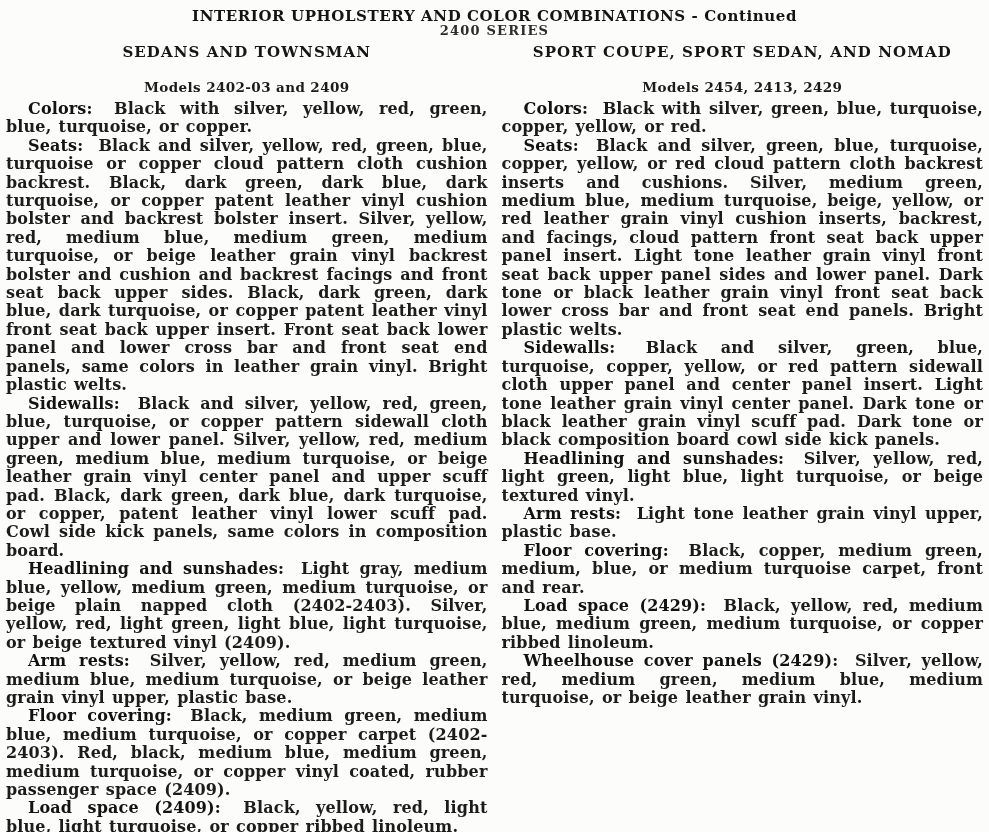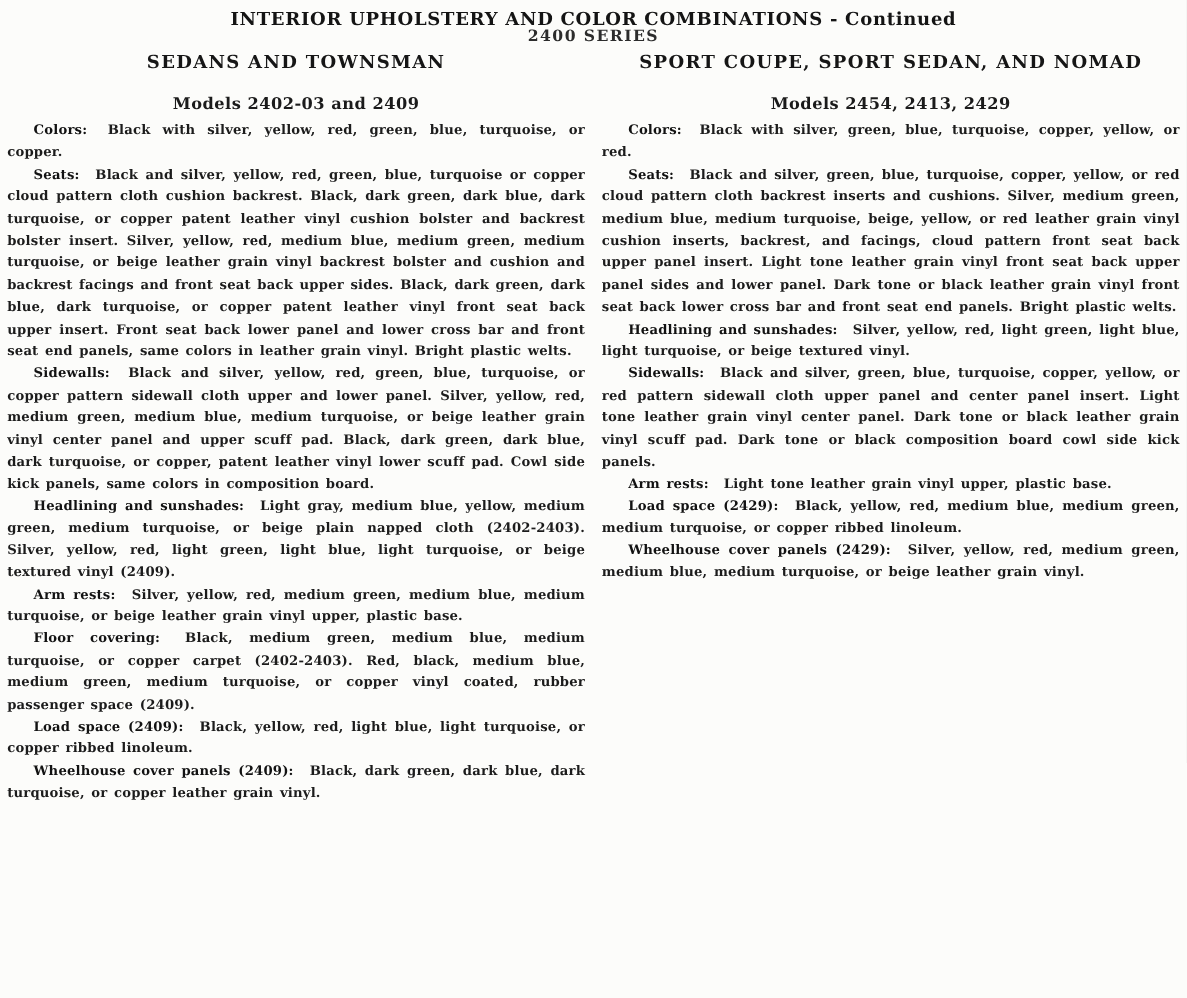--- a/index.html
+++ b/index.html
@@ -60,21 +60,21 @@
     letter-spacing: 0.4px;
     line-height: 17px;
     margin-top: 18px;
     color: #1b1b1b;
   }
   .col-body {
     margin-top: 4px;
   }
   .para {
     margin: 0;
-    font-size: 11px;
+    font-size: 16px;
     line-height: 18.4px;
     text-align: justify;
     text-indent: 22px;
     word-spacing: 1.5px;
     letter-spacing: 0.15px;
     color: #1c1c1c;
   }
   .plabel {
     margin-right: 7px;
     color: #121212;
@@ -106,22 +106,23 @@
         <p class="para"><span class="plabel">Wheelhouse cover panels (2409):</span> <span class="ptext">Black, dark green, dark blue, dark turquoise, or copper leather grain vinyl.</span></p>
       </div>
     </div>
 
     <div class="column">
       <div class="col-header">SPORT COUPE, SPORT SEDAN, AND NOMAD</div>
       <div class="col-models">Models 2454, 2413, 2429</div>
       <div class="col-body">
         <p class="para"><span class="plabel">Colors:</span> <span class="ptext">Black with silver, green, blue, turquoise, copper, yellow, or red.</span></p>
         <p class="para"><span class="plabel">Seats:</span> <span class="ptext">Black and silver, green, blue, turquoise, copper, yellow, or red cloud pattern cloth backrest inserts and cushions. Silver, medium green, medium blue, medium turquoise, beige, yellow, or red leather grain vinyl cushion inserts, backrest, and facings, cloud pattern front seat back upper panel insert. Light tone leather grain vinyl front seat back upper panel sides and lower panel. Dark tone or black leather grain vinyl front seat back lower cross bar and front seat end panels. Bright plastic welts.</span></p>
+        <p class="para"><span class="plabel">Sidewalls:</span> <span class="ptext">Black and silver, green, blue, turquoise, copper, yellow, or red pattern sidewall cloth upper panel and center panel insert. Light tone leather grain vinyl center panel. Dark tone or black leather grain vinyl scuff pad. Dark tone or black composition board cowl side kick panels.</span></p>
         <p class="para"><span class="plabel">Headlining and sunshades:</span> <span class="ptext">Silver, yellow, red, light green, light blue, light turquoise, or beige textured vinyl.</span></p>
-        <p class="para"><span class="plabel">Sidewalls:</span> <span class="ptext">Black and silver, green, blue, turquoise, copper, yellow, or red pattern sidewall cloth upper panel and center panel insert. Light tone leather grain vinyl center panel. Dark tone or black leather grain vinyl scuff pad. Dark tone or black composition board cowl side kick panels.</span></p>
         <p class="para"><span class="plabel">Arm rests:</span> <span class="ptext">Light tone leather grain vinyl upper, plastic base.</span></p>
+        <p class="para"><span class="plabel">Floor covering:</span> <span class="ptext">Black, copper, medium green, medium, blue, or medium turquoise carpet, front and rear.</span></p>
         <p class="para"><span class="plabel">Load space (2429):</span> <span class="ptext">Black, yellow, red, medium blue, medium green, medium turquoise, or copper ribbed linoleum.</span></p>
         <p class="para"><span class="plabel">Wheelhouse cover panels (2429):</span> <span class="ptext">Silver, yellow, red, medium green, medium blue, medium turquoise, or beige leather grain vinyl.</span></p>
       </div>
     </div>
 
   </div>
 </div>
 
 </body></html>

